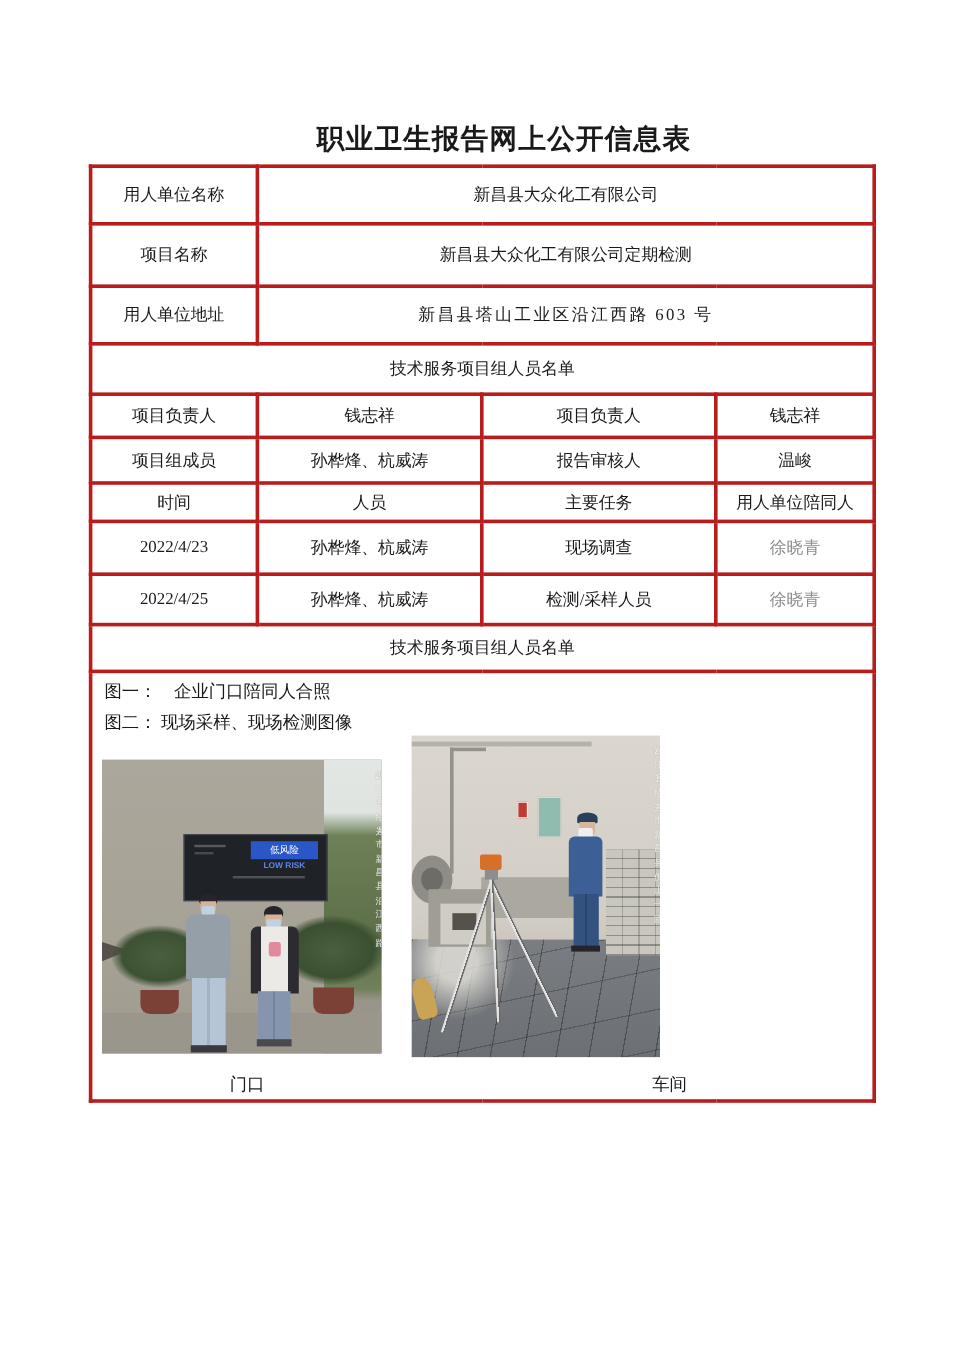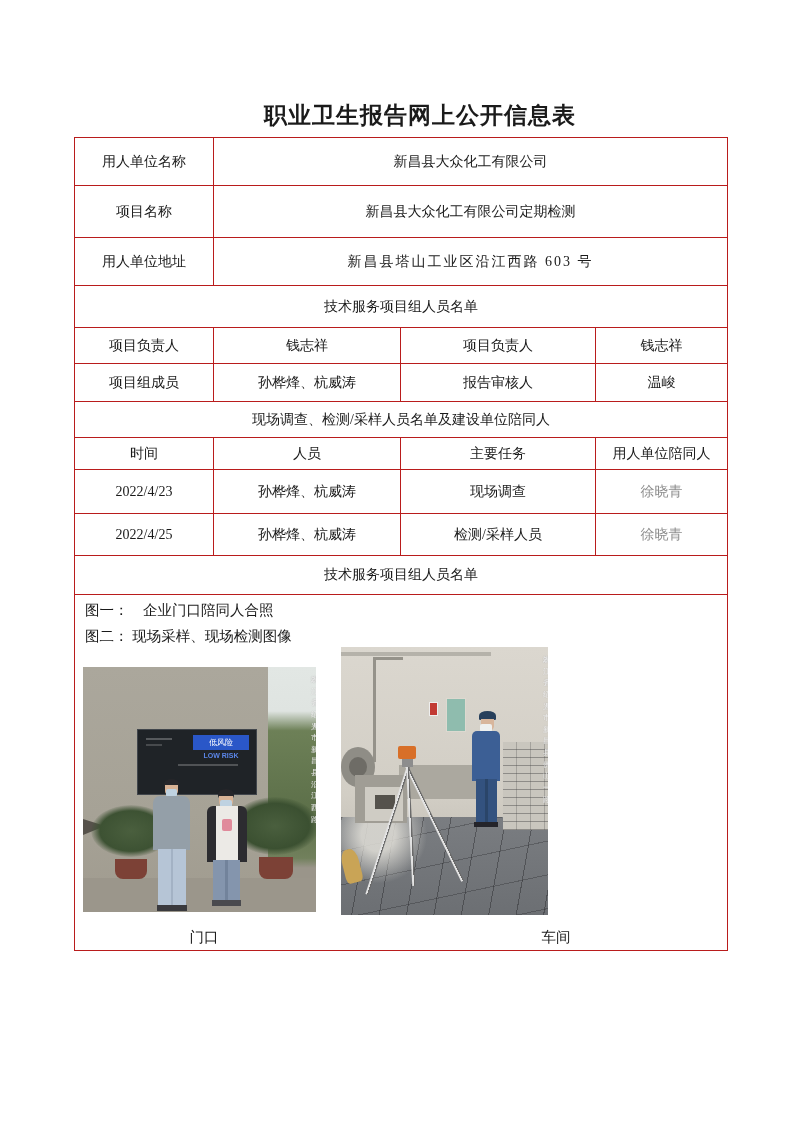--- a/index.html
+++ b/index.html
@@ -17,21 +17,21 @@
     position:absolute; top:100px; left:0; width:100%;
     text-align:center; font-size:23px; font-weight:bold; letter-spacing:1px;margin-left:20px;
   }
 
   table.doc-table {
     position:absolute; left:74px; top:137px; width:653px;
     border-collapse:collapse; table-layout:fixed;
     font-size:14px;
   }
   .doc-table td {
-    border:1px solid #b91c1c;
+    border:3px solid #b91c1c;
     text-align:center; vertical-align:middle;
     padding:0 2px;
     overflow:hidden;
   }
   .muted { color:#8d8d8d; }
   .spaced { letter-spacing:2px; }
 
   
   .media-td { padding:0 !important; }
   .media-wrap { position:relative; width:100%; height:355px; }
@@ -55,21 +55,21 @@
     text-shadow:0 0 1px rgba(120,120,120,0.6);
     font-family:"Liberation Sans",sans-serif;
   }
 
   
   .p1-skystrip { left:185px; top:0; width:48px; height:245px;
     background:linear-gradient(#e2e7e4 0%, #dfe4e1 18%, #6d8057 26%, #5c6f49 60%, #71805c 78%, #9a958a 82%); }
   .p1-roofcorner { left:0; top:148px; width:22px; height:20px; background:#56524b;
     clip-path:polygon(0 20%, 100% 55%, 0 100%); }
   .p1-ground { left:0; bottom:0; width:233px; height:34px; background:#9b968b; }
-  .p1-led { left:54px; top:62px; width:120px; height:66px;
+  .p1-led { left:68px; top:62px; width:120px; height:56px;
     background:#1f2327; border:1px solid #41464c; }
   .p1-led-badge { right:7px; top:5px; width:56px; height:15px; background:#2a57c8;
     color:#fff; font-size:8px; line-height:15px; text-align:center;
     font-family:"Liberation Sans",sans-serif; }
   .p1-led-en { right:7px; top:22px; width:56px; text-align:center; color:#5b86e8;
     font-size:7px; font-weight:bold; font-family:"Liberation Sans",sans-serif; }
   .p1-led-line1 { left:8px; top:8px; width:26px; height:2px; background:rgba(255,255,255,0.25); }
   .p1-led-line2 { left:8px; top:14px; width:16px; height:2px; background:rgba(255,255,255,0.18); }
   .p1-led-line3 { left:40px; top:34px; width:60px; height:2px; background:rgba(255,255,255,0.22); }
   .palm { border-radius:50%; }
@@ -177,23 +177,20 @@
         <td>钱志祥</td>
         <td>项目负责人</td>
         <td>钱志祥</td>
       </tr>
       <tr style="height:38px">
         <td>项目组成员</td>
         <td>孙桦烽、杭威涛</td>
         <td>报告审核人</td>
         <td>温峻</td>
       </tr>
-      <tr style="height:36px">
-        <td colspan="4">现场调查、检测/采样人员名单及建设单位陪同人</td>
-      </tr>
       <tr style="height:32px">
         <td>时间</td>
         <td>人员</td>
         <td>主要任务</td>
         <td>用人单位陪同人</td>
       </tr>
       <tr style="height:44px">
         <td>2022/4/23</td>
         <td>孙桦烽、杭威涛</td>
         <td>现场调查</td>

